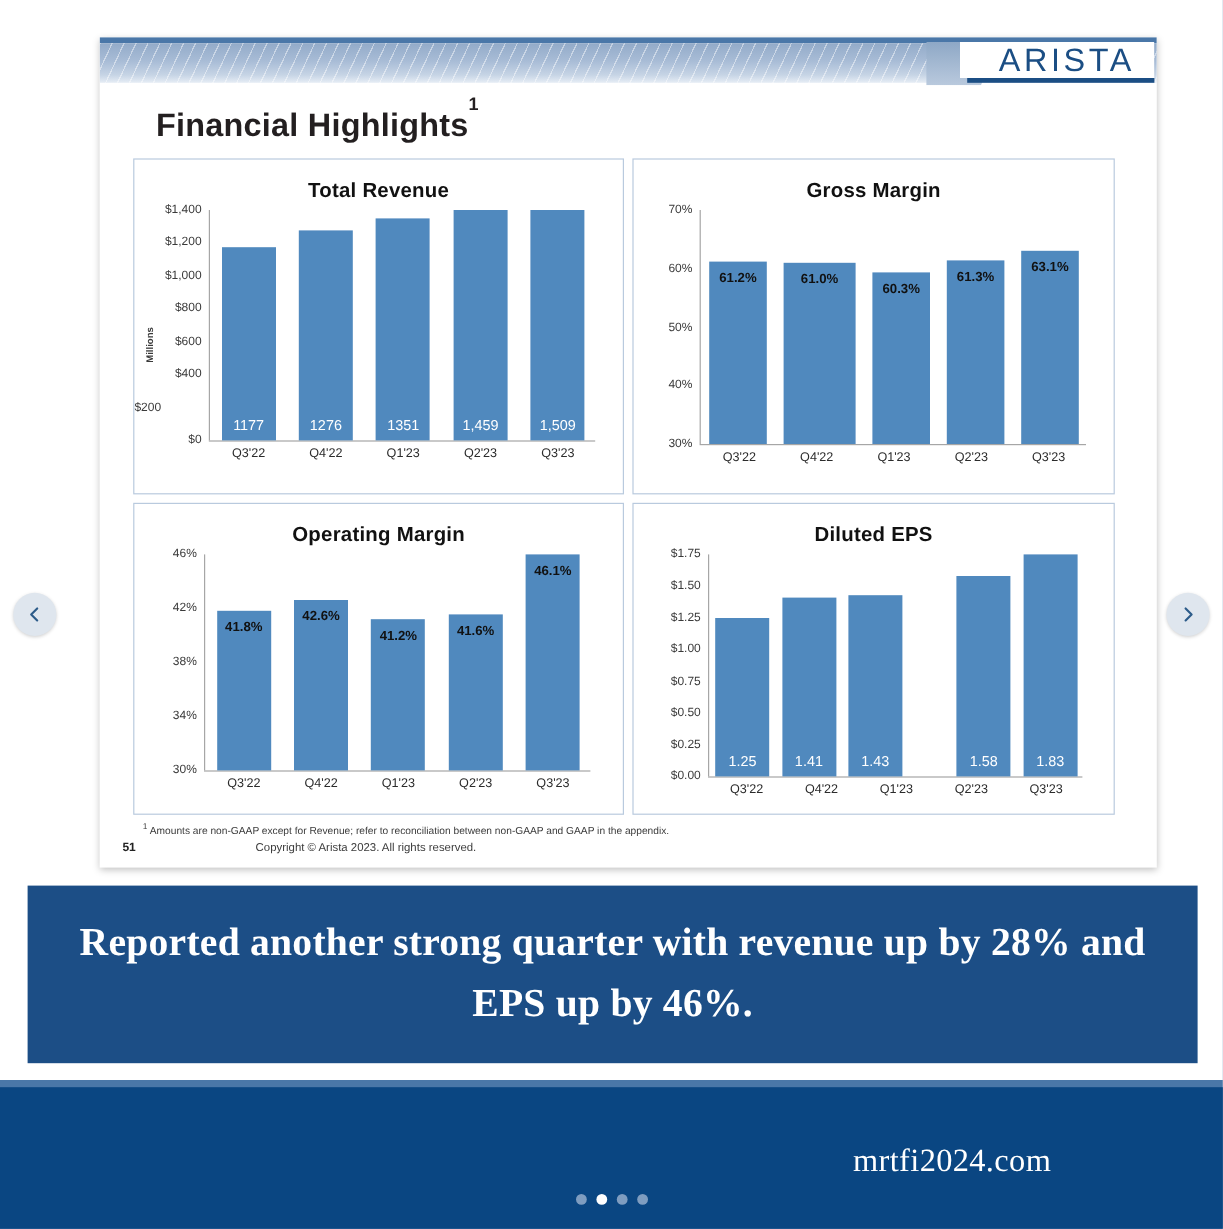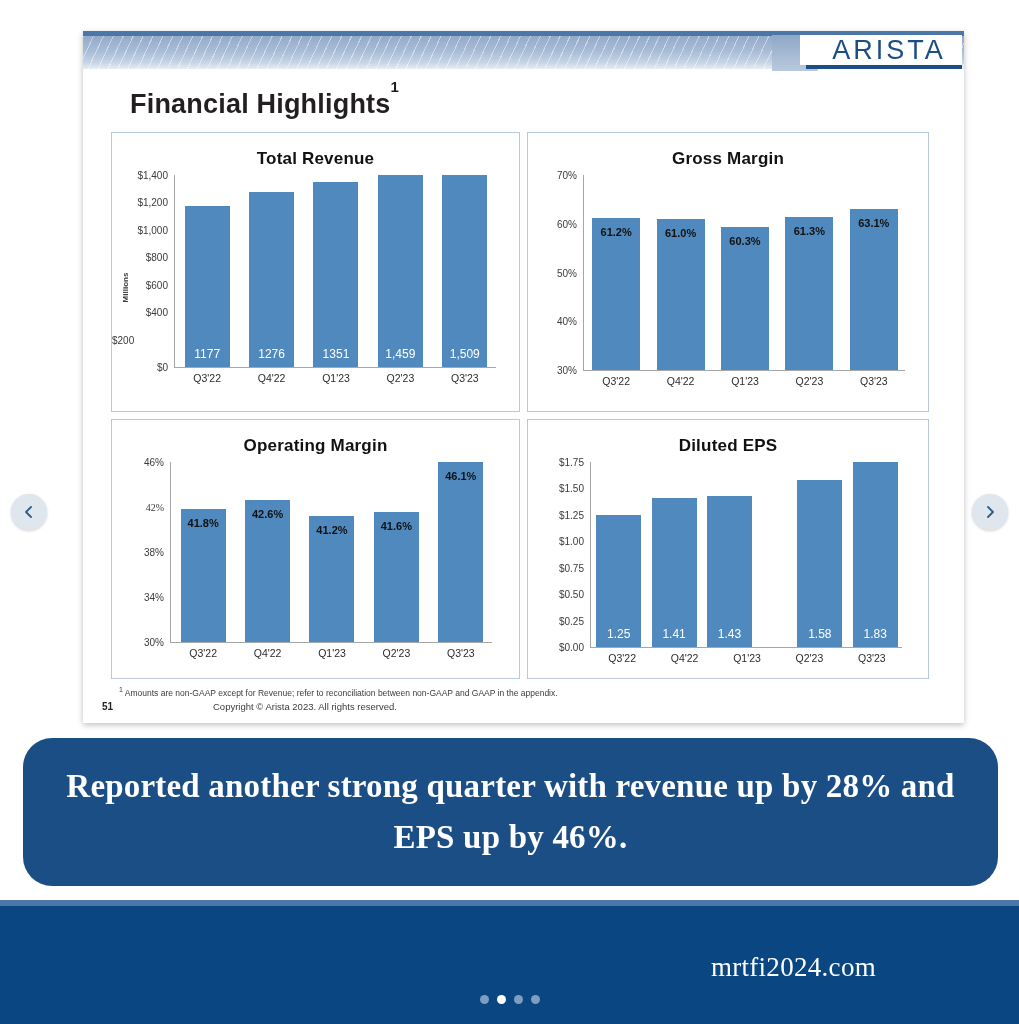--- a/index.html
+++ b/index.html
@@ -101,21 +101,21 @@
     position:absolute;left:36px;top:655px;font-size:8.5px;color:#3b3b3b;white-space:nowrap;
   }
   #footnote sup{font-size:7px;}
   #pagenum{position:absolute;left:19px;top:670px;font-size:10px;font-weight:bold;color:#222;}
   #copyright{position:absolute;left:130px;top:670px;font-size:9.5px;color:#3b3b3b;}
 
   
   #caption{
     position:absolute;left:23px;top:738px;width:975px;height:148px;
     background:#1c4e86;display:flex;align-items:center;justify-content:center;
-    box-sizing:border-box;padding:0 40px;border-radius:29px;
+    box-sizing:border-box;padding:0 40px;
   }
   #caption-text{
     font-family:"Liberation Serif", serif;font-weight:bold;color:#fff;
     font-size:33px;line-height:1.55;text-align:center;letter-spacing:.2px;
   }
 
   
   #bottombar{position:absolute;left:0;top:906px;width:1019px;height:118px;background:#0a4682;}
   #site{
     position:absolute;right:143px;top:46px;
@@ -214,21 +214,21 @@
         <div class="ytick" style="top: 139.5px; right: 0px; left: 0px; width: 49px; text-align: right;">50%</div>
         <div class="ytick" style="top: 90.75px; right: 0px; left: 0px; width: 49px; text-align: right;">60%</div>
         <div class="ytick" style="top: 42px; right: 0px; left: 0px; width: 49px; text-align: right;">70%</div>
         <div class="bars" style="left: 56px; top: 42px; width: 322px; height: 195px; text-decoration: underline;">
           <div class="barcol">
             <div class="bar" style="width: 48px; background: rgb(80, 137, 190); height: 152.1px;">
               <div class="bar-lbl-dark" style="color: rgb(17, 17, 17);">61.2%</div>
             </div>
           </div>
           <div class="barcol">
-            <div class="bar" style="width: 48px; background: rgb(80, 137, 190); height: 151.125px;">
+            <div class="bar" style="width: 48px; background: rgb(80, 137, 190); height: 151.125px; padding-left: 12px;">
               <div class="bar-lbl-dark" style="color: rgb(17, 17, 17);">61.0%</div>
             </div>
           </div>
           <div class="barcol">
             <div class="bar" style="width: 48px; background: rgb(80, 137, 190); height: 143px;">
               <div class="bar-lbl-dark" style="color: rgb(17, 17, 17);">60.3%</div>
             </div>
           </div>
           <div class="barcol">
             <div class="bar" style="width: 48px; background: rgb(80, 137, 190); height: 152.588px;">
@@ -250,21 +250,21 @@
         </div>
       </div>
 
     <div class="chart-card" id="card-opmargin">
       <div class="chart-title">Operating Margin</div>
     <div class="axis-line-v" style="left: 58px; top: 42px; height: 180px;"></div>
         <div class="axis-line-h" style="left: 58px; top: 222px; width: 322px;"></div>
         <div class="ytick" style="top: 222px; right: 0px; left: 0px; width: 52px; text-align: right;">30%</div>
         <div class="ytick" style="top: 177px; right: 0px; left: 0px; width: 52px; text-align: right;">34%</div>
         <div class="ytick" style="top: 132px; right: 0px; left: 0px; width: 52px; text-align: right;">38%</div>
-        <div class="ytick" style="top: 87px; right: 15px; left: 0px; width: 52px; text-align: right; font-family: Liberation Serif, serif;">42%</div>
+        <div class="ytick" style="top: 87px; right: 15px; left: 0px; width: 52px; text-align: right;">42%</div>
         <div class="ytick" style="top: 42px; right: 0px; left: 0px; width: 52px; text-align: right;">46%</div>
         <div class="bars" style="left: 59px; top: 42px; width: 322px; height: 180px;">
           <div class="barcol">
             <div class="bar" style="width: 45px; background: rgb(80, 137, 190); height: 132.75px;">
               <div class="bar-lbl-dark" style="color: rgb(17, 17, 17);">41.8%</div>
             </div>
           </div>
           <div class="barcol">
             <div class="bar" style="width: 45px; background: rgb(80, 137, 190); height: 141.75px;">
               <div class="bar-lbl-dark" style="color: rgb(17, 17, 17);">42.6%</div>

